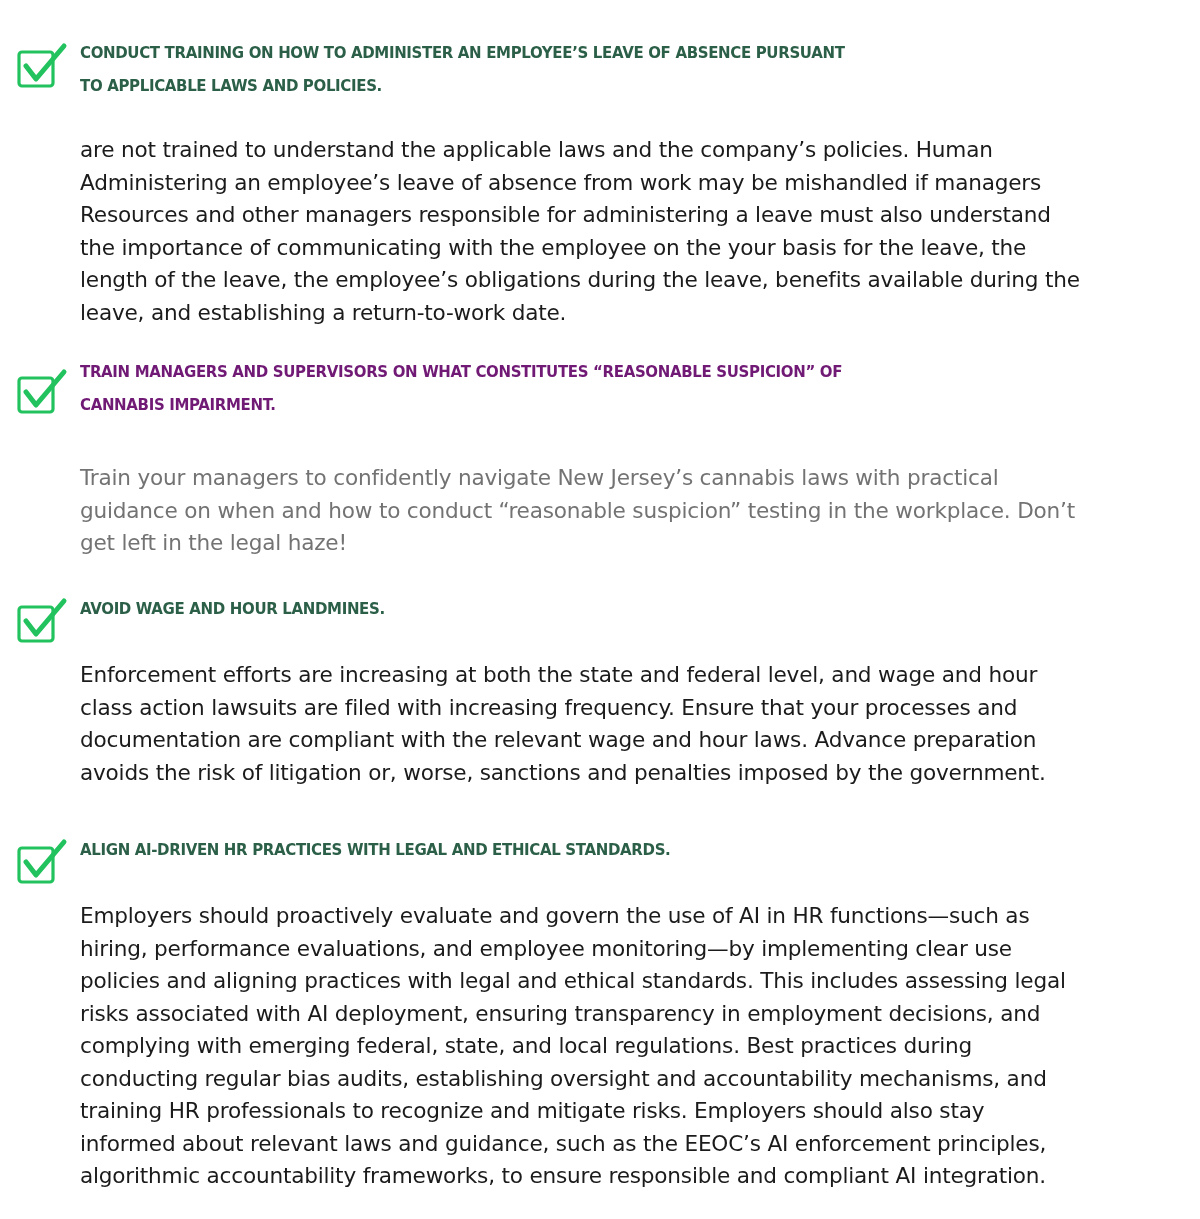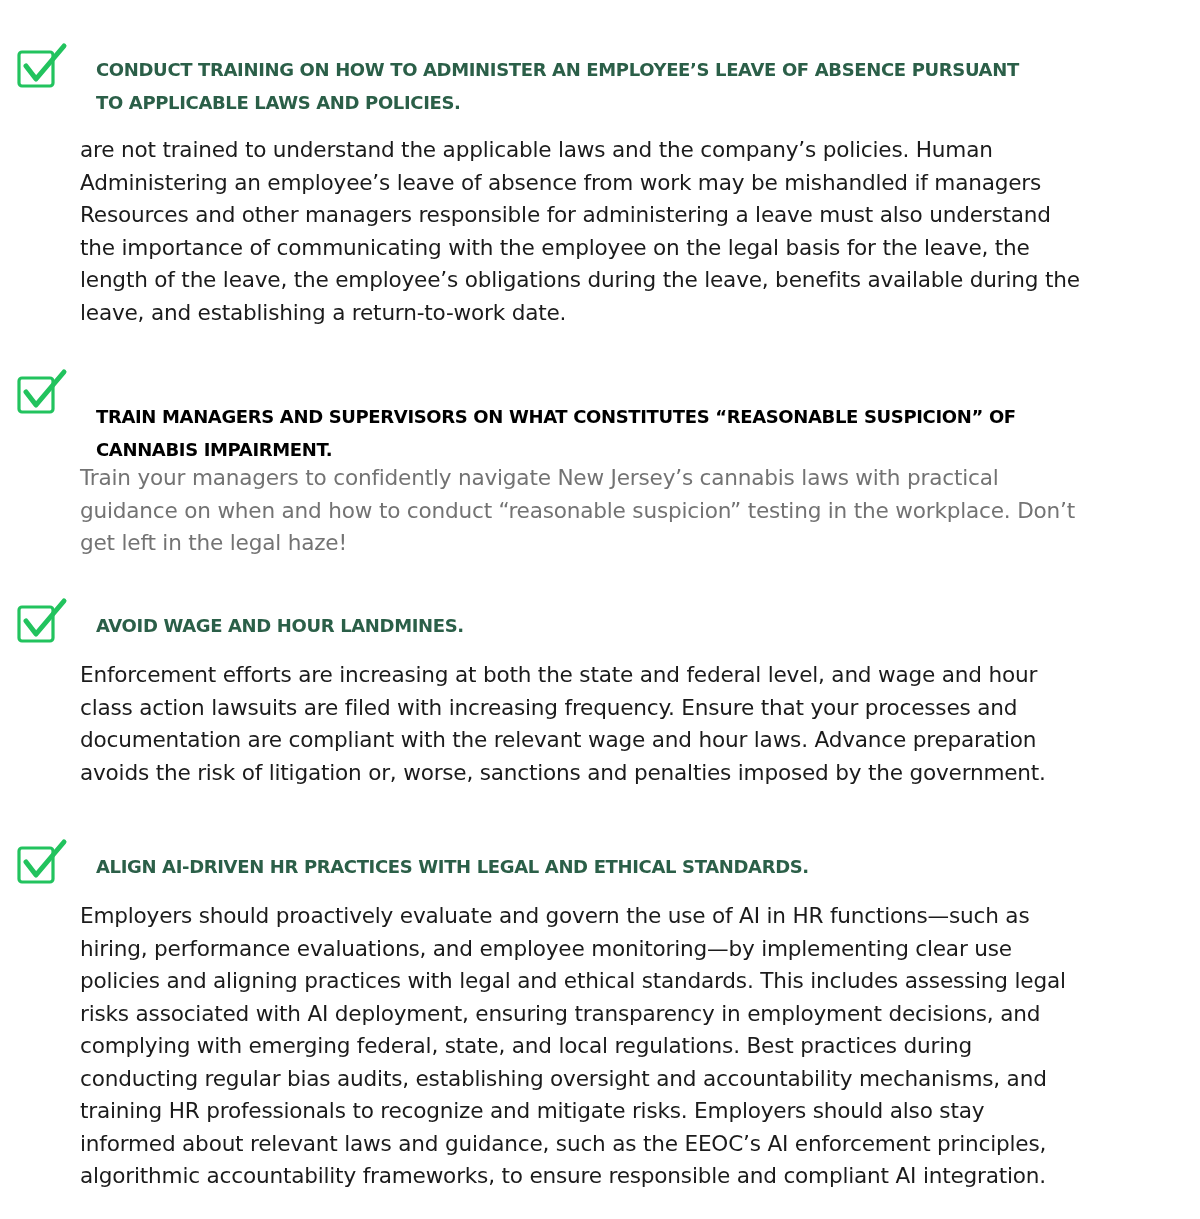--- a/index.html
+++ b/index.html
@@ -29,25 +29,25 @@
       position: absolute;
       left: 16px;
       width: 52px;
       height: 50px;
     }
     .check svg { display: block; }
     .heading {
       position: absolute;
       left: 80px;
       width: 1105px;
-      margin: 16px;
+      margin: 0;
       color: #2b5f48;
       font-family: "DejaVu Sans", sans-serif;
       font-weight: bold;
-      font-size: 18px;
+      font-size: 15px;
       line-height: 33px;
       letter-spacing: -0.35px;
       text-transform: uppercase;
     }
     .body-text {
       position: absolute;
       left: 80px;
       width: 1100px;
       margin: 0;
       color: #1b1b1b;
@@ -72,34 +72,34 @@
       </svg>
     </div>
     <h2 class="heading" style="top: 37px; color: rgb(43, 95, 72);">
       <span class="line">CONDUCT TRAINING ON HOW TO ADMINISTER AN EMPLOYEE’S LEAVE OF ABSENCE PURSUANT</span>
       <span class="line">TO APPLICABLE LAWS AND POLICIES.</span>
     </h2>
     <p class="body-text" style="top: 134px; color: rgb(27, 27, 27);">
       <span class="line">are not trained to understand the applicable laws and the company’s policies. Human</span>
       <span class="line">Administering an employee’s leave of absence from work may be mishandled if managers</span>
       <span class="line">Resources and other managers responsible for administering a leave must also understand</span>
-      <span class="line">the importance of communicating with the employee on the legal basis for the leave, the</span>
+      <span class="line">the importance of communicating with the employee on the your basis for the leave, the</span>
       <span class="line">length of the leave, the employee’s obligations during the leave, benefits available during the</span>
       <span class="line">leave, and establishing a return-to-work date.</span>
     </p>
   </section>
 
   <section class="item" style="top:0;">
     <div class="check" style="top:368px;">
       <svg width="52" height="50" viewBox="0 0 52 50">
         <rect x="3" y="10" width="34" height="34" rx="3" ry="3" fill="none" stroke="#22c35e" stroke-width="3.2"></rect>
         <path d="M10 24 L20 37 L48 4" fill="none" stroke="#22c35e" stroke-width="5" stroke-linecap="round" stroke-linejoin="round"></path>
       </svg>
     </div>
-    <h2 class="heading" style="top: 384px; color: #000000;">
+    <h2 class="heading" style="top: 356px; color: #701a75;">
       <span class="line">TRAIN MANAGERS AND SUPERVISORS ON WHAT CONSTITUTES “REASONABLE SUSPICION” OF</span>
       <span class="line">CANNABIS IMPAIRMENT.</span>
     </h2>
     <p class="body-text" style="top: 462px; color: #737373;">
       <span class="line">Train your managers to confidently navigate New Jersey’s cannabis laws with practical</span>
       <span class="line">guidance on when and how to conduct “reasonable suspicion” testing in the workplace. Don’t</span>
       <span class="line">get left in the legal haze!</span>
     </p>
   </section>
 

